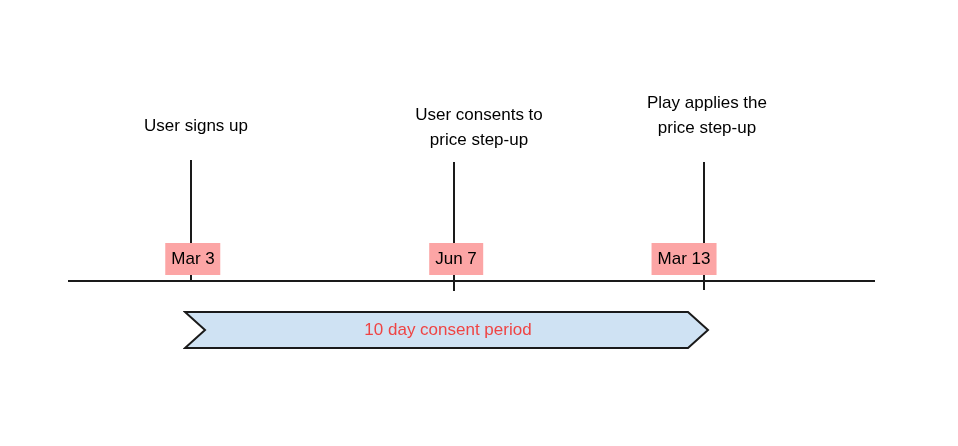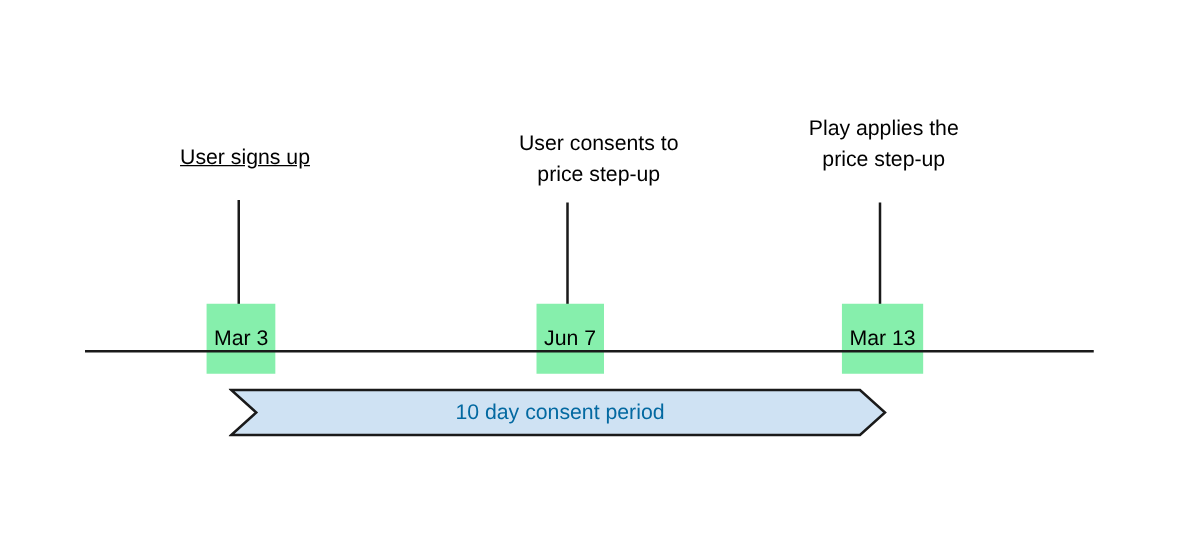--- a/index.html
+++ b/index.html
@@ -31,67 +31,67 @@
     left: 68px;
     top: 280px;
     width: 807px;
     height: 2px;
     background: #1a1a1a;
   }
   .date-label {
     position: absolute;
     top: 243px;
     transform: translateX(-50%);
-    background: #86efac;
+    background: #fca5a5;
     font-size: 17px;
     line-height: 24px;
-    padding: 16px 6px;
+    padding: 4px 6px;
     white-space: nowrap;
   }
   .banner-svg {
     position: absolute;
     left: 183px;
     top: 310px;
   }
   .banner-label {
     position: absolute;
     left: 207px;
     top: 311px;
     width: 482px;
     height: 38px;
     display: flex;
     align-items: center;
     justify-content: center;
     font-size: 17px;
-    color: #0369a1;
+    color: #ef4444;
   }
 </style>
 </head>
 <body>
 
 <div class="canvas">
 
   <div>
-    <div class="event-label" style="left:196px; top:113px;text-decoration:underline;">User signs up</div>
+    <div class="event-label" style="left:196px; top:113px;">User signs up</div>
     <div class="tick" style="left:190px; top:160px; height:122px;"></div>
     <div class="date-label" style="left:193px;">Mar 3</div>
   </div>
 
   <div>
     <div class="event-label" style="left:479px; top:102px;">User consents to
 price step-up</div>
     <div class="tick" style="left:453px; top:162px; height:129px;"></div>
     <div class="date-label" style="left:456px;">Jun 7</div>
   </div>
 
   <div>
     <div class="event-label" style="left:707px; top:90px;">Play applies the
 price step-up</div>
     <div class="tick" style="left:703px; top:162px; height:128px;"></div>
-    <div class="date-label" style="left:706px;">Mar 13</div>
+    <div class="date-label" style="left:684px;">Mar 13</div>
   </div>
 
   <div class="timeline-axis"></div>
 
   <svg class="banner-svg" width="527" height="40" viewBox="0 0 527 40">
     <polygon points="2,2 505,2 525,20 505,38 2,38 22,20" stroke="#1a1a1a" stroke-width="2" stroke-linejoin="miter" fill="#cfe2f3"></polygon>
   </svg>
   <div class="banner-label">10 day consent period</div>
 
 </div>

